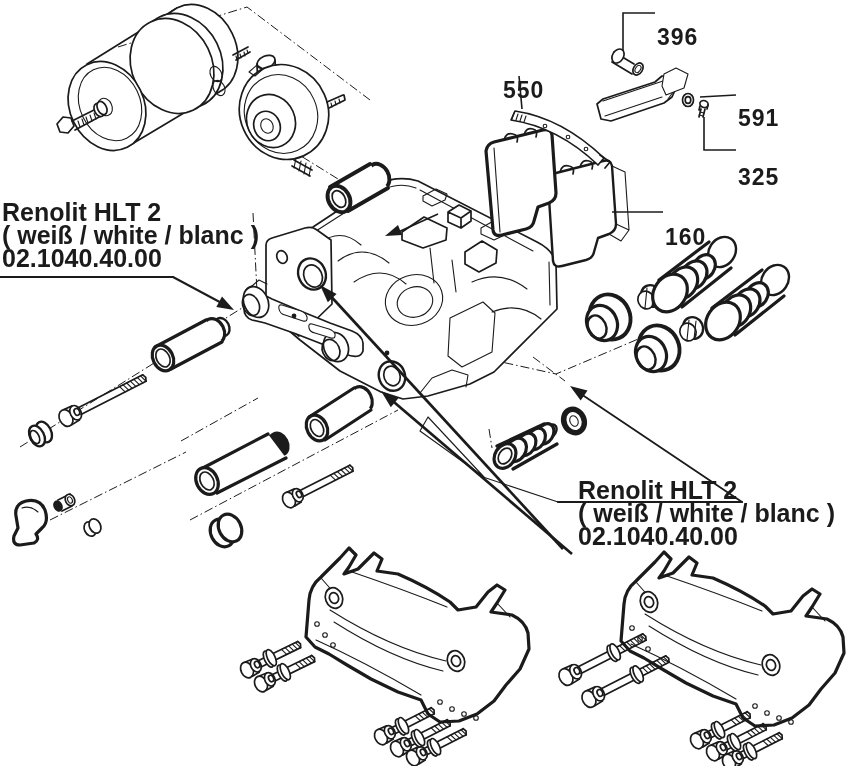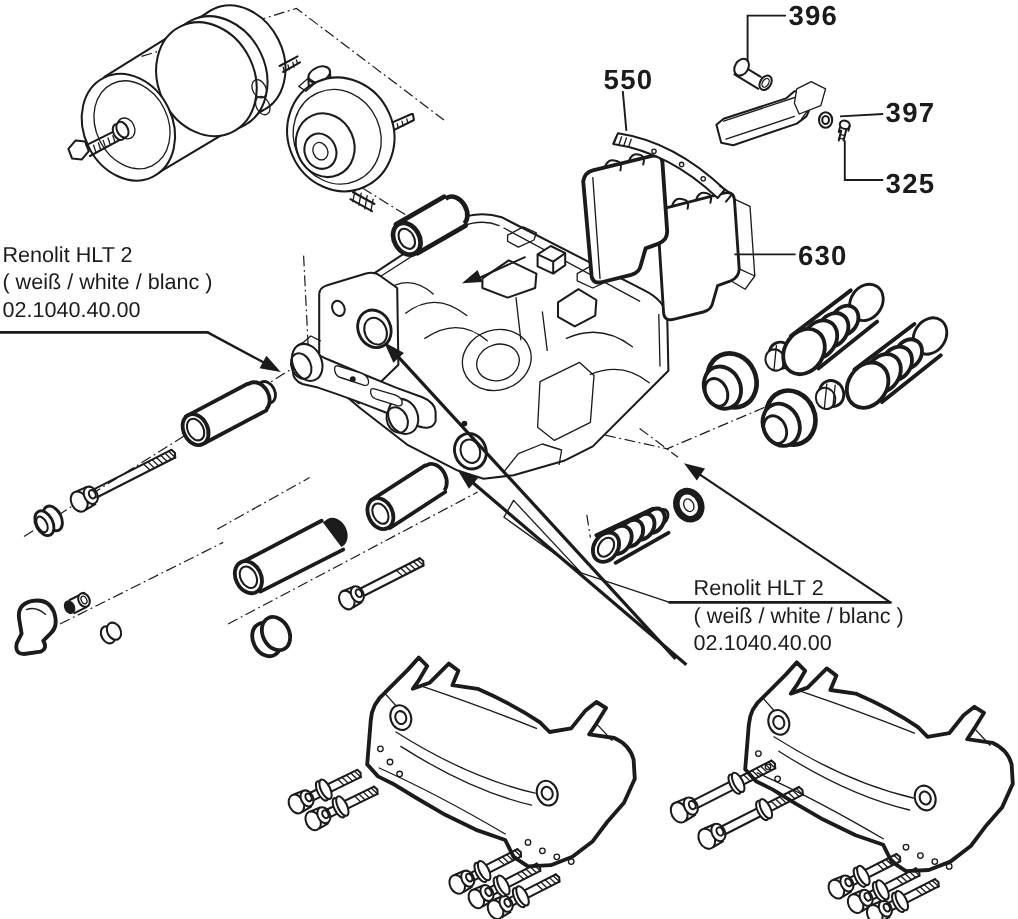--- a/index.html
+++ b/index.html
@@ -8,22 +8,22 @@
   .stage svg{position:absolute;left:0;top:0;}
   
   .ln{stroke:#1b1b1b;fill:none;stroke-linecap:round;stroke-linejoin:round;}
   .t1{stroke-width:1.1}.t2{stroke-width:1.7}.t3{stroke-width:2.4}.t4{stroke-width:3.2}.t5{stroke-width:3.9}
   .w{fill:#ffffff}
   .blk{fill:#1b1b1b;stroke:none}
   .dd{stroke:#1b1b1b;fill:none;stroke-width:1;stroke-dasharray:9 3 1.5 3}
   .ldr{stroke:#1b1b1b;fill:none;stroke-width:1.6}
   .arrowline{stroke:#1b1b1b;fill:none;stroke-width:2.7}
   
-  .num{position:absolute;font-weight:700;font-size:23px;letter-spacing:1px;white-space:nowrap;}
-  .note{position:absolute;font-weight:400;font-size:18px;line-height:23px;white-space:nowrap;}
+  .num{position:absolute;font-weight:700;font-size:23px;letter-spacing:1px;white-space:nowrap;margin-top:24px;}
+  .note{position:absolute;font-weight:700;font-size:25px;line-height:23px;white-space:nowrap;}
 </style>
 </head>
 <body>
 
 <div class="stage">
 
 <svg width="848" height="766" viewBox="0 0 848 766">
 <defs>
   <g id="bolt58" class="ln t2">
     <ellipse cx="0" cy="0" rx="6" ry="8.2" class="w"></ellipse>
@@ -387,23 +387,23 @@
   <polygon class="blk" points="385,236 398,225 402,235"></polygon>
   <path class="arrowline" d="M563,549 L326,291"></path>
   <polygon class="blk" points="320,285 336.6,294.1 327.8,302.3"></polygon>
   <path class="arrowline" d="M572,554 L388,397"></path>
   <polygon class="blk" points="381,391 398.6,398.1 390.8,407.3"></polygon>
 </g>
 </svg>
 
 <div class="num" style="left:657px;top:0px">396</div>
 <div class="num" style="left:503px;top:53px">550</div>
-<div class="num" style="left:738px;top:81px">397</div>
+<div class="num" style="left:738px;top:81px">591</div>
 <div class="num" style="left:738px;top:140px">325</div>
-<div class="num" style="left:665px;top:200px">630</div>
+<div class="num" style="left:665px;top:200px">160</div>
 
 <div class="note" style="left:2px;top:201px">
   <div>Renolit HLT 2</div>
   <div>( weiß / white / blanc )</div>
   <div>02.1040.40.00</div>
 </div>
 <div class="note" style="left:578px;top:479px">
   <div>Renolit HLT 2</div>
   <div>( weiß / white / blanc )</div>
   <div>02.1040.40.00</div>

